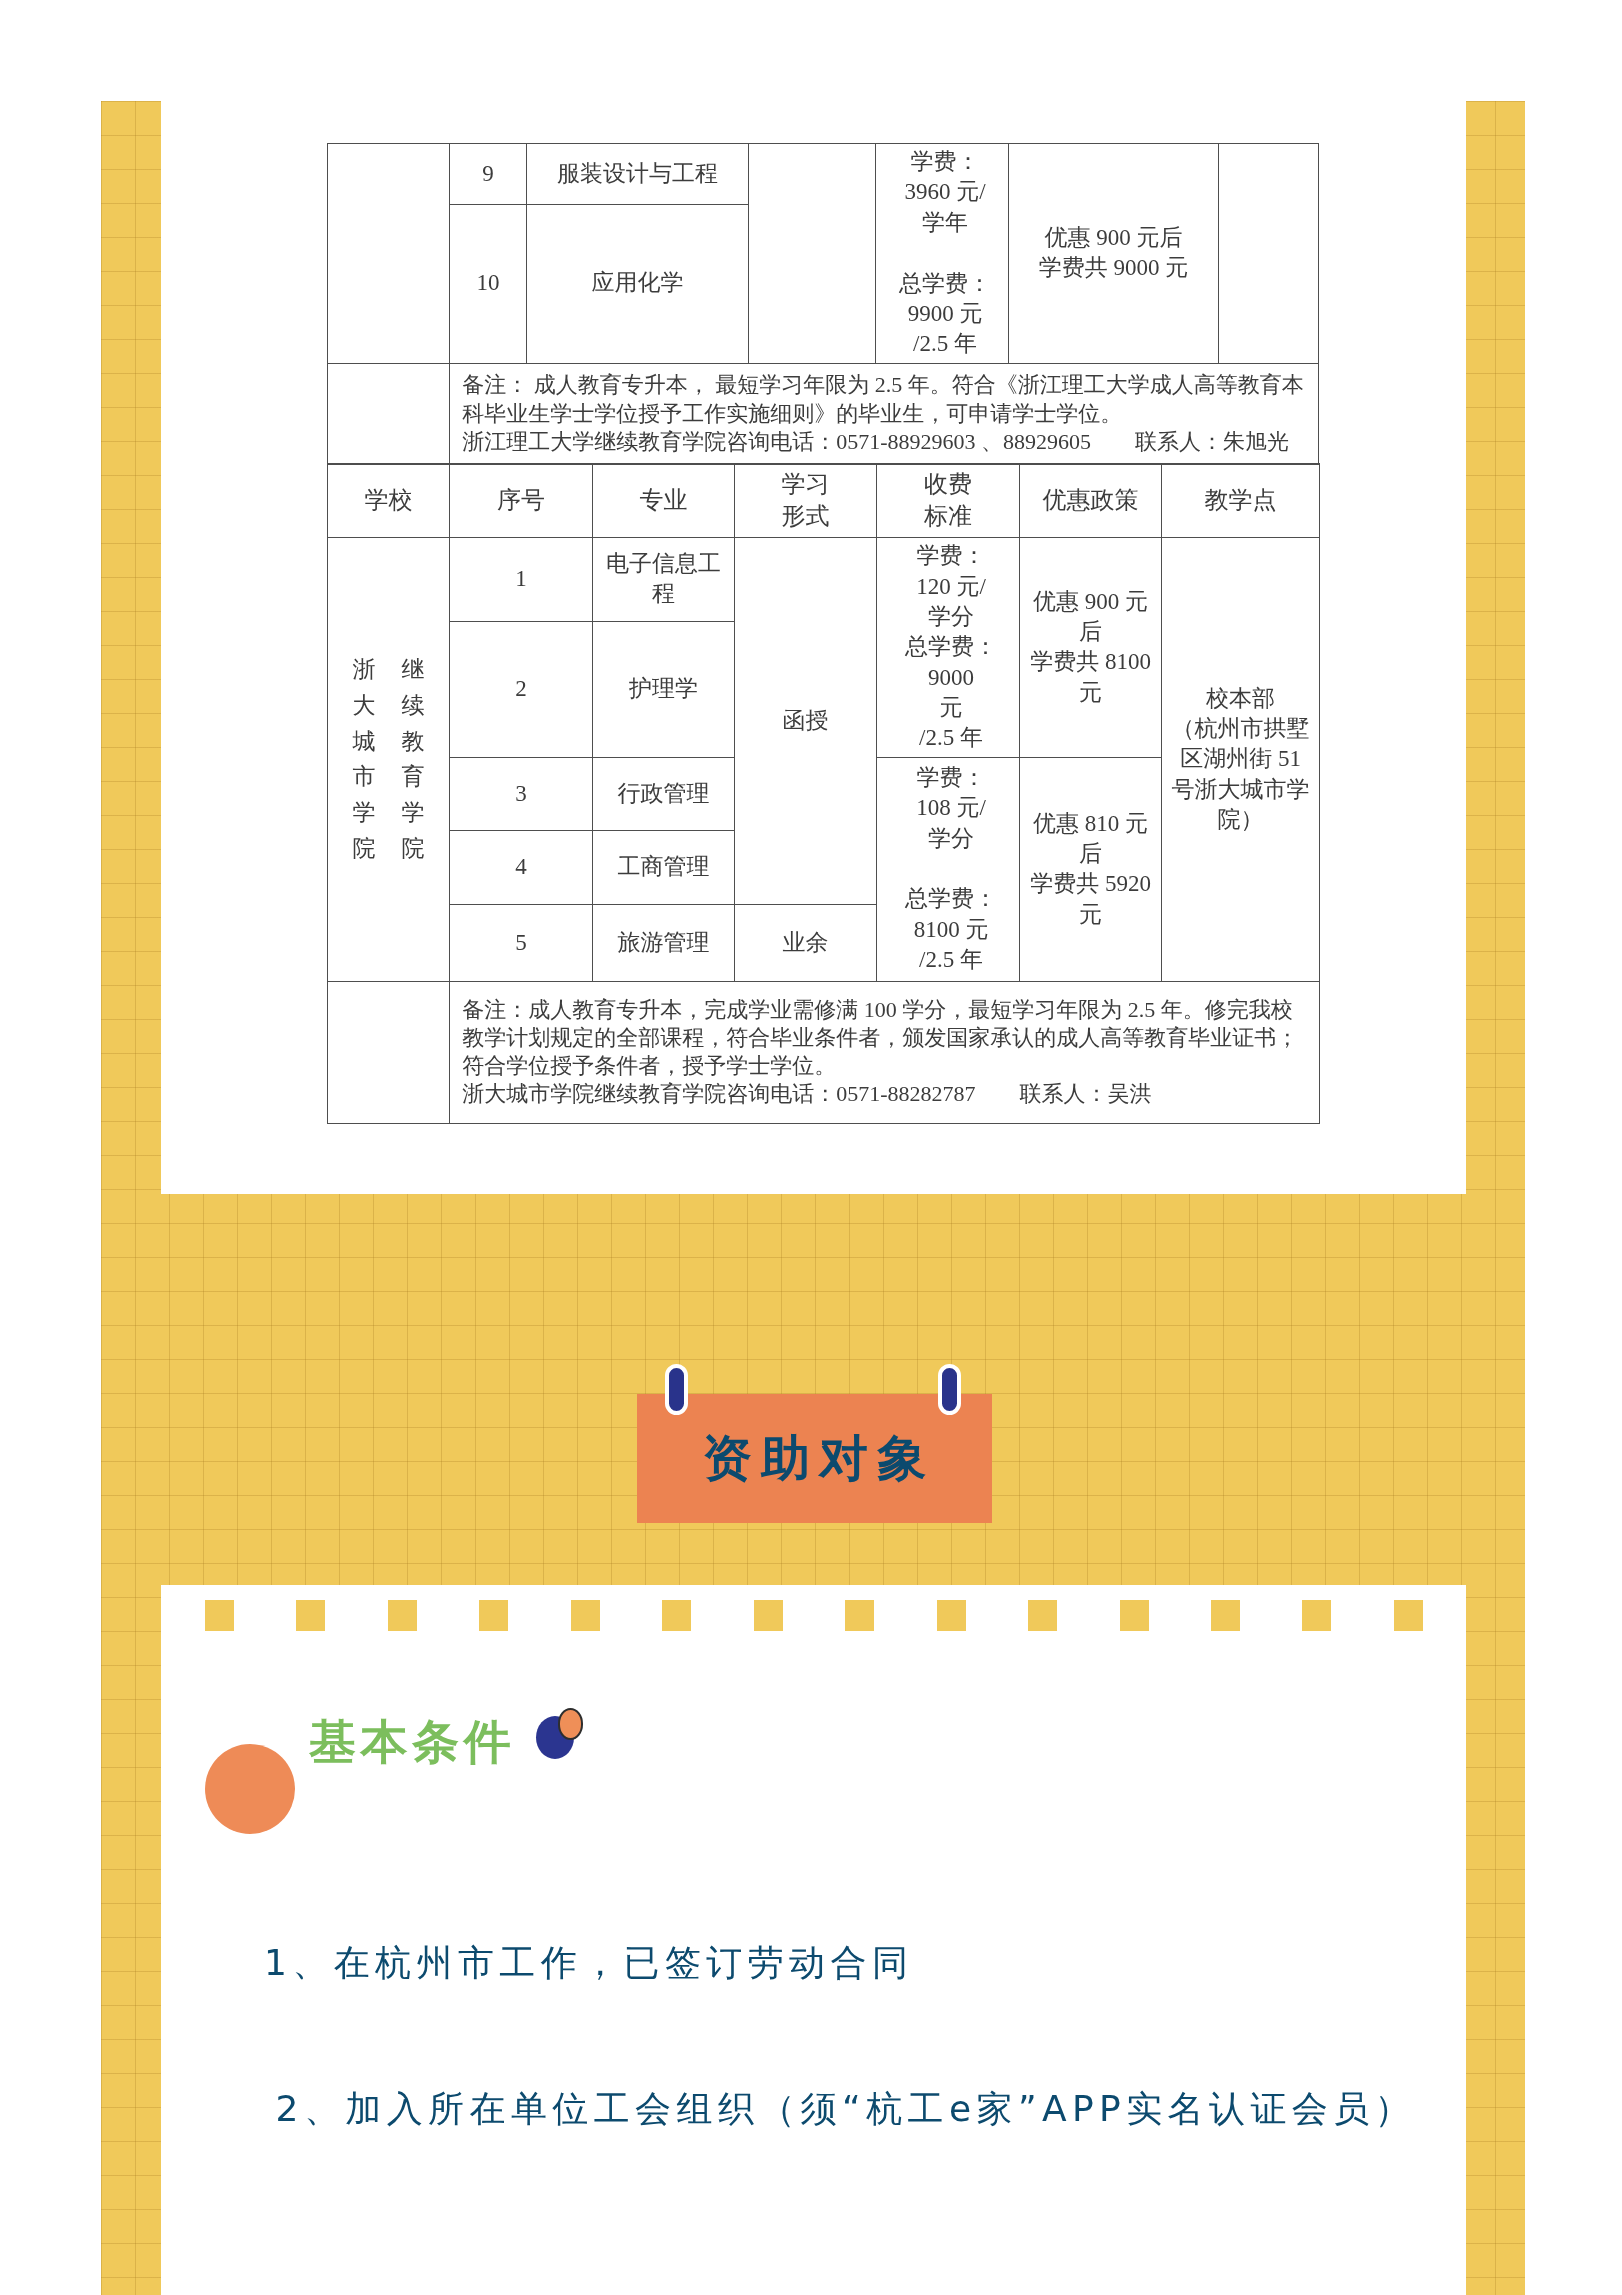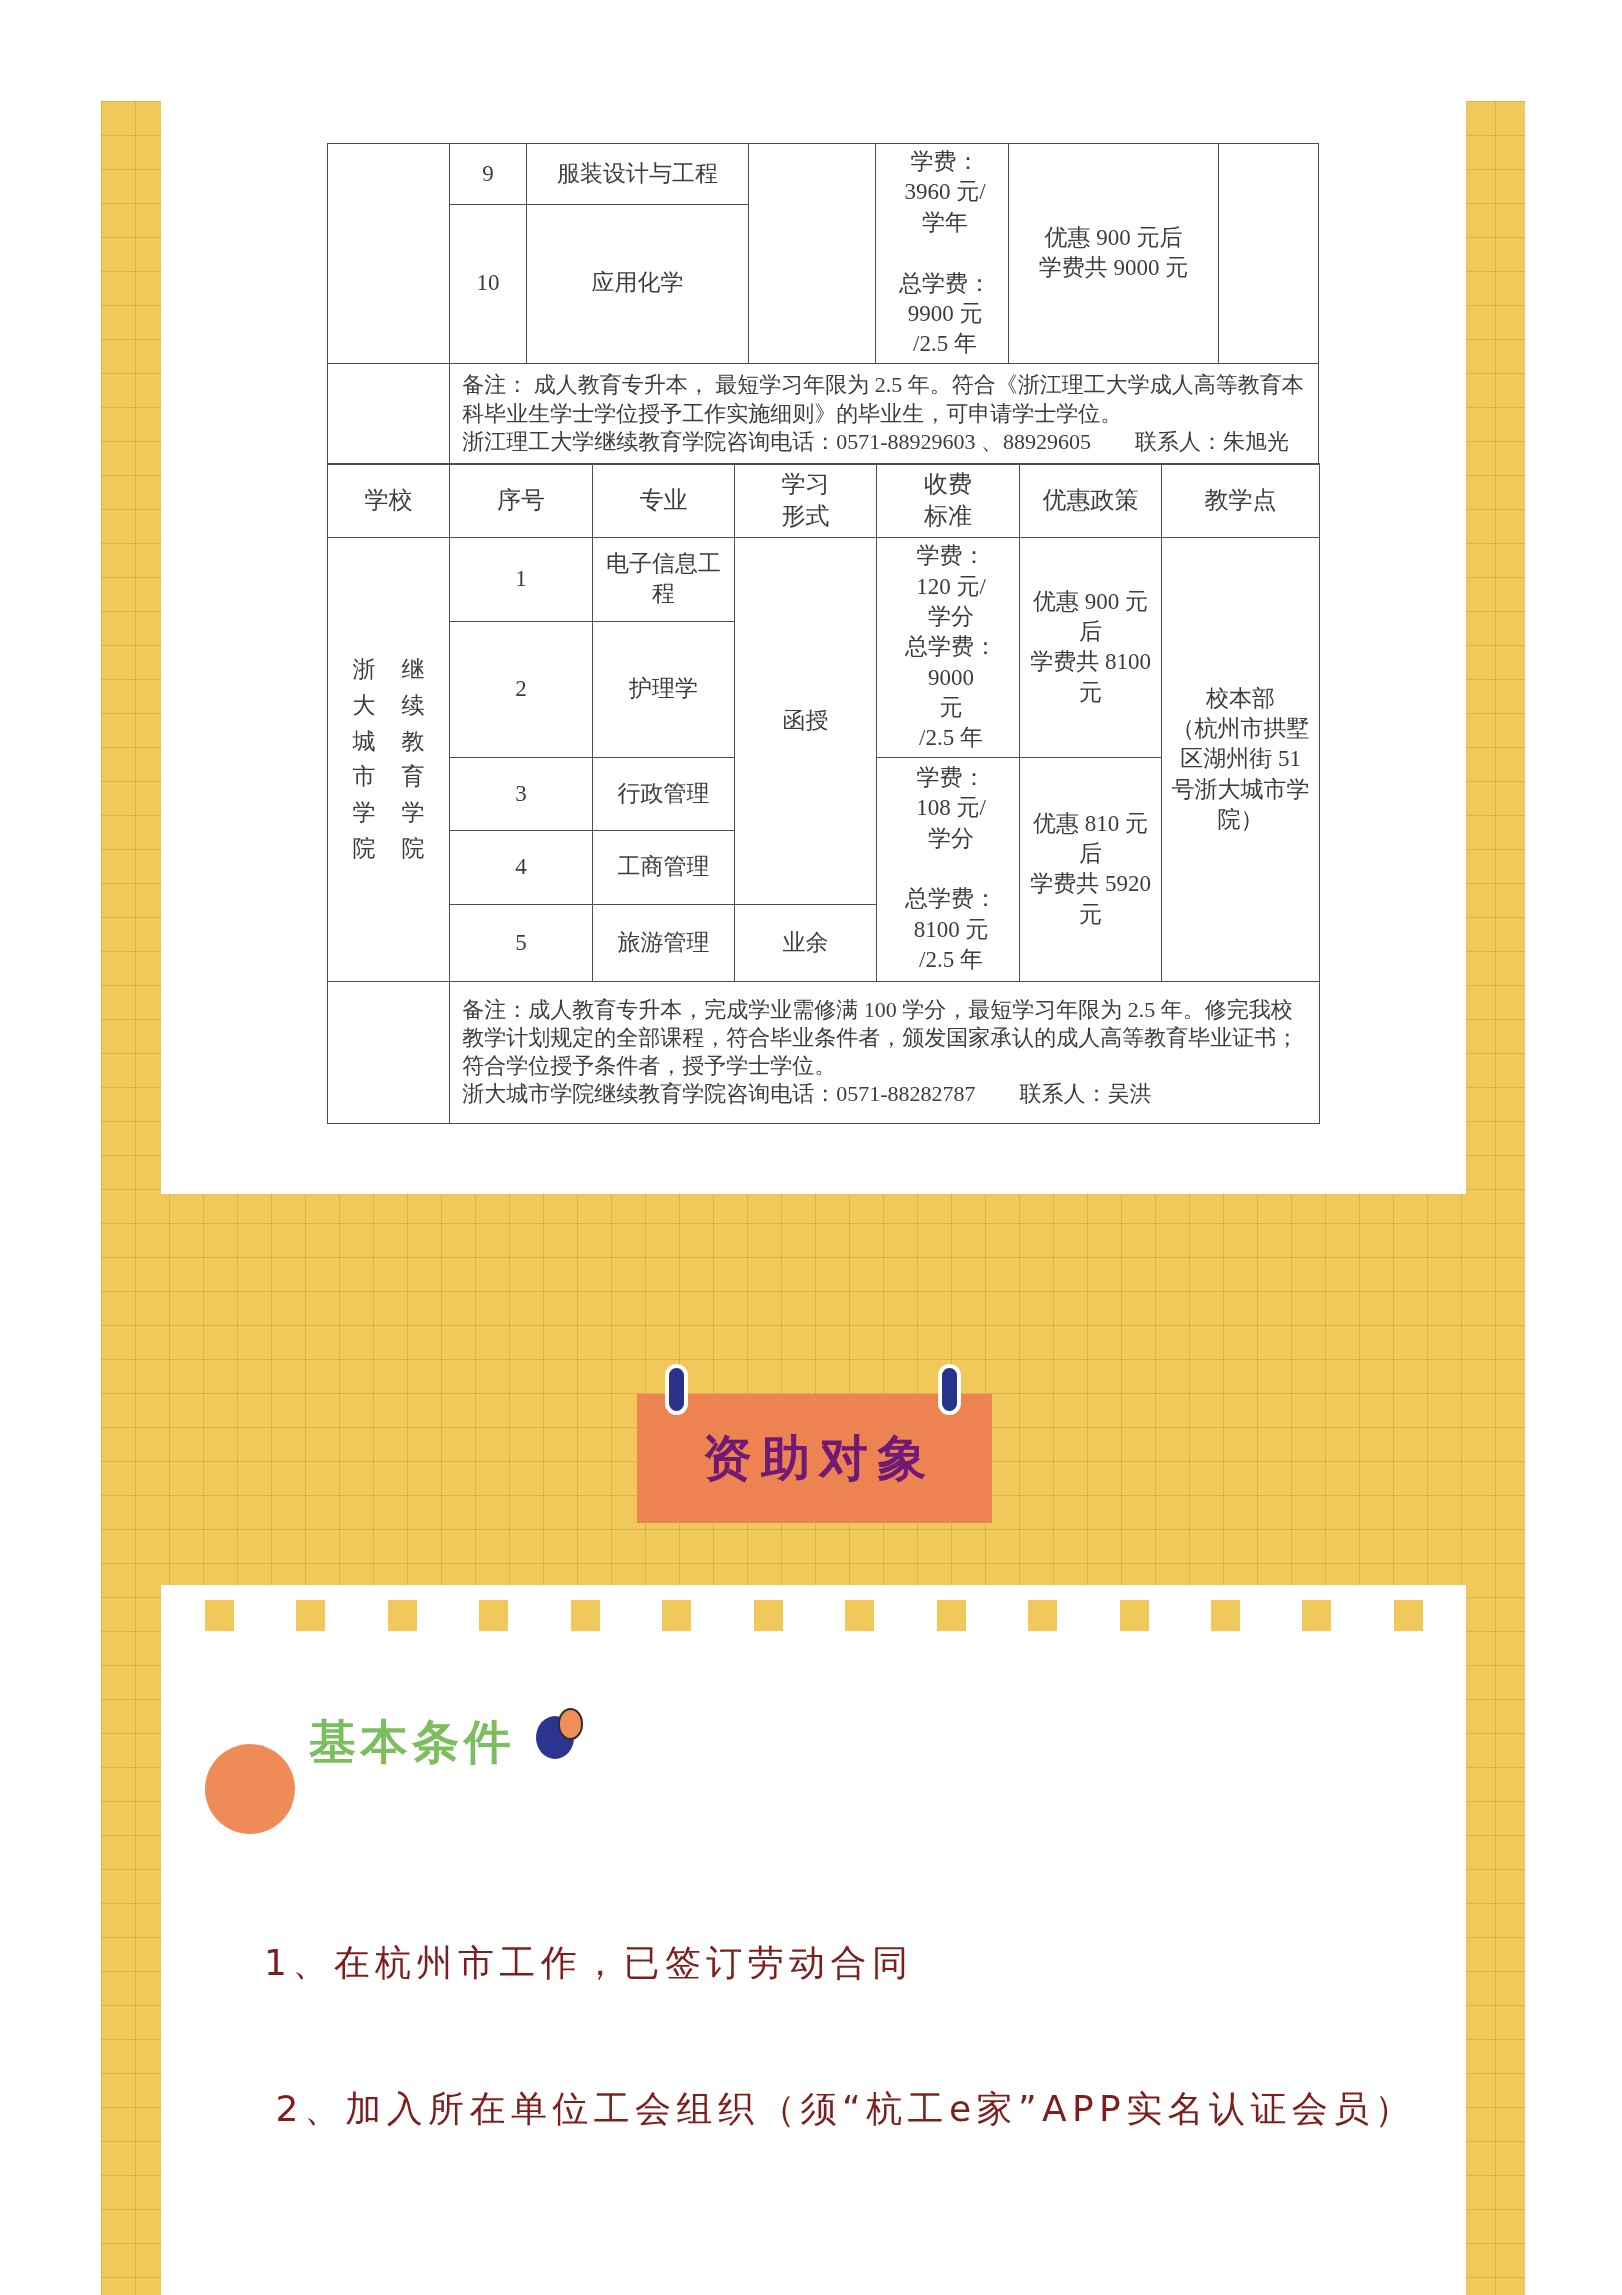--- a/index.html
+++ b/index.html
@@ -34,33 +34,33 @@
   .pre{white-space:pre-line;}
   .fee{text-align:center;padding-left:10.7px;white-space:pre-line;}
   .note-cell{text-align:left;font-size:22px;line-height:1.28;padding:7.7px 12.2px;white-space:pre-line;}
   .hdr{font-size:24px;white-space:pre-line;}
   .vwrap{display:flex;justify-content:center;gap:25px;}
   .vtext{display:inline-block;width:1.05em;line-height:1.55;word-break:break-all;font-size:23px;}
 
   
   .banner{position:absolute;left:637px;top:1394px;width:355px;height:129px;background:#EC8351;
     display:flex;align-items:center;justify-content:center;}
-  .banner-label{color:#701a75;font-size:49px;font-weight:bold;letter-spacing:9.2px;text-indent:9.2px;}
+  .banner-label{color:#0c4a6e;font-size:49px;font-weight:bold;letter-spacing:9.2px;text-indent:9.2px;}
   .pin{position:absolute;width:15.3px;height:43px;background:#29338B;border:4.6px solid #ffffff;border-radius:13.8px;}
   .pin1{left:665px;top:1364px;}
   .pin2{left:938px;top:1364px;}
 
   
   .cond-circle{position:absolute;left:205px;top:1744px;width:90px;height:90px;border-radius:50%;background:#EE8B57;}
   .cond-title{position:absolute;left:309px;top:1711px;font-size:47px;font-weight:bold;color:#7CBE5D;letter-spacing:4.6px;}
   .dot-blue{position:absolute;left:536px;top:1716px;width:38px;height:43px;border-radius:50%;background:#2B3590;}
   .dot-orange{position:absolute;left:558px;top:1708px;width:21.4px;height:27.5px;border-radius:50%;
     background:#EF8F58;border:2.3px solid #2e2e2e;}
 
-  .list-item{position:absolute;left:264px;color:#7f1d1d;font-size:36px;letter-spacing:5.4px;line-height:136px;}
+  .list-item{position:absolute;left:264px;color:#0c4a6e;font-size:36px;letter-spacing:5.4px;line-height:136px;}
   .item1{top:1895px;width:1163px;}
   .item2{top:2041px;width:1152px;text-align:right;}
 </style>
 </head>
 <body>
 
 <div class="page">
 
   <div class="grid-bg"></div>
 

